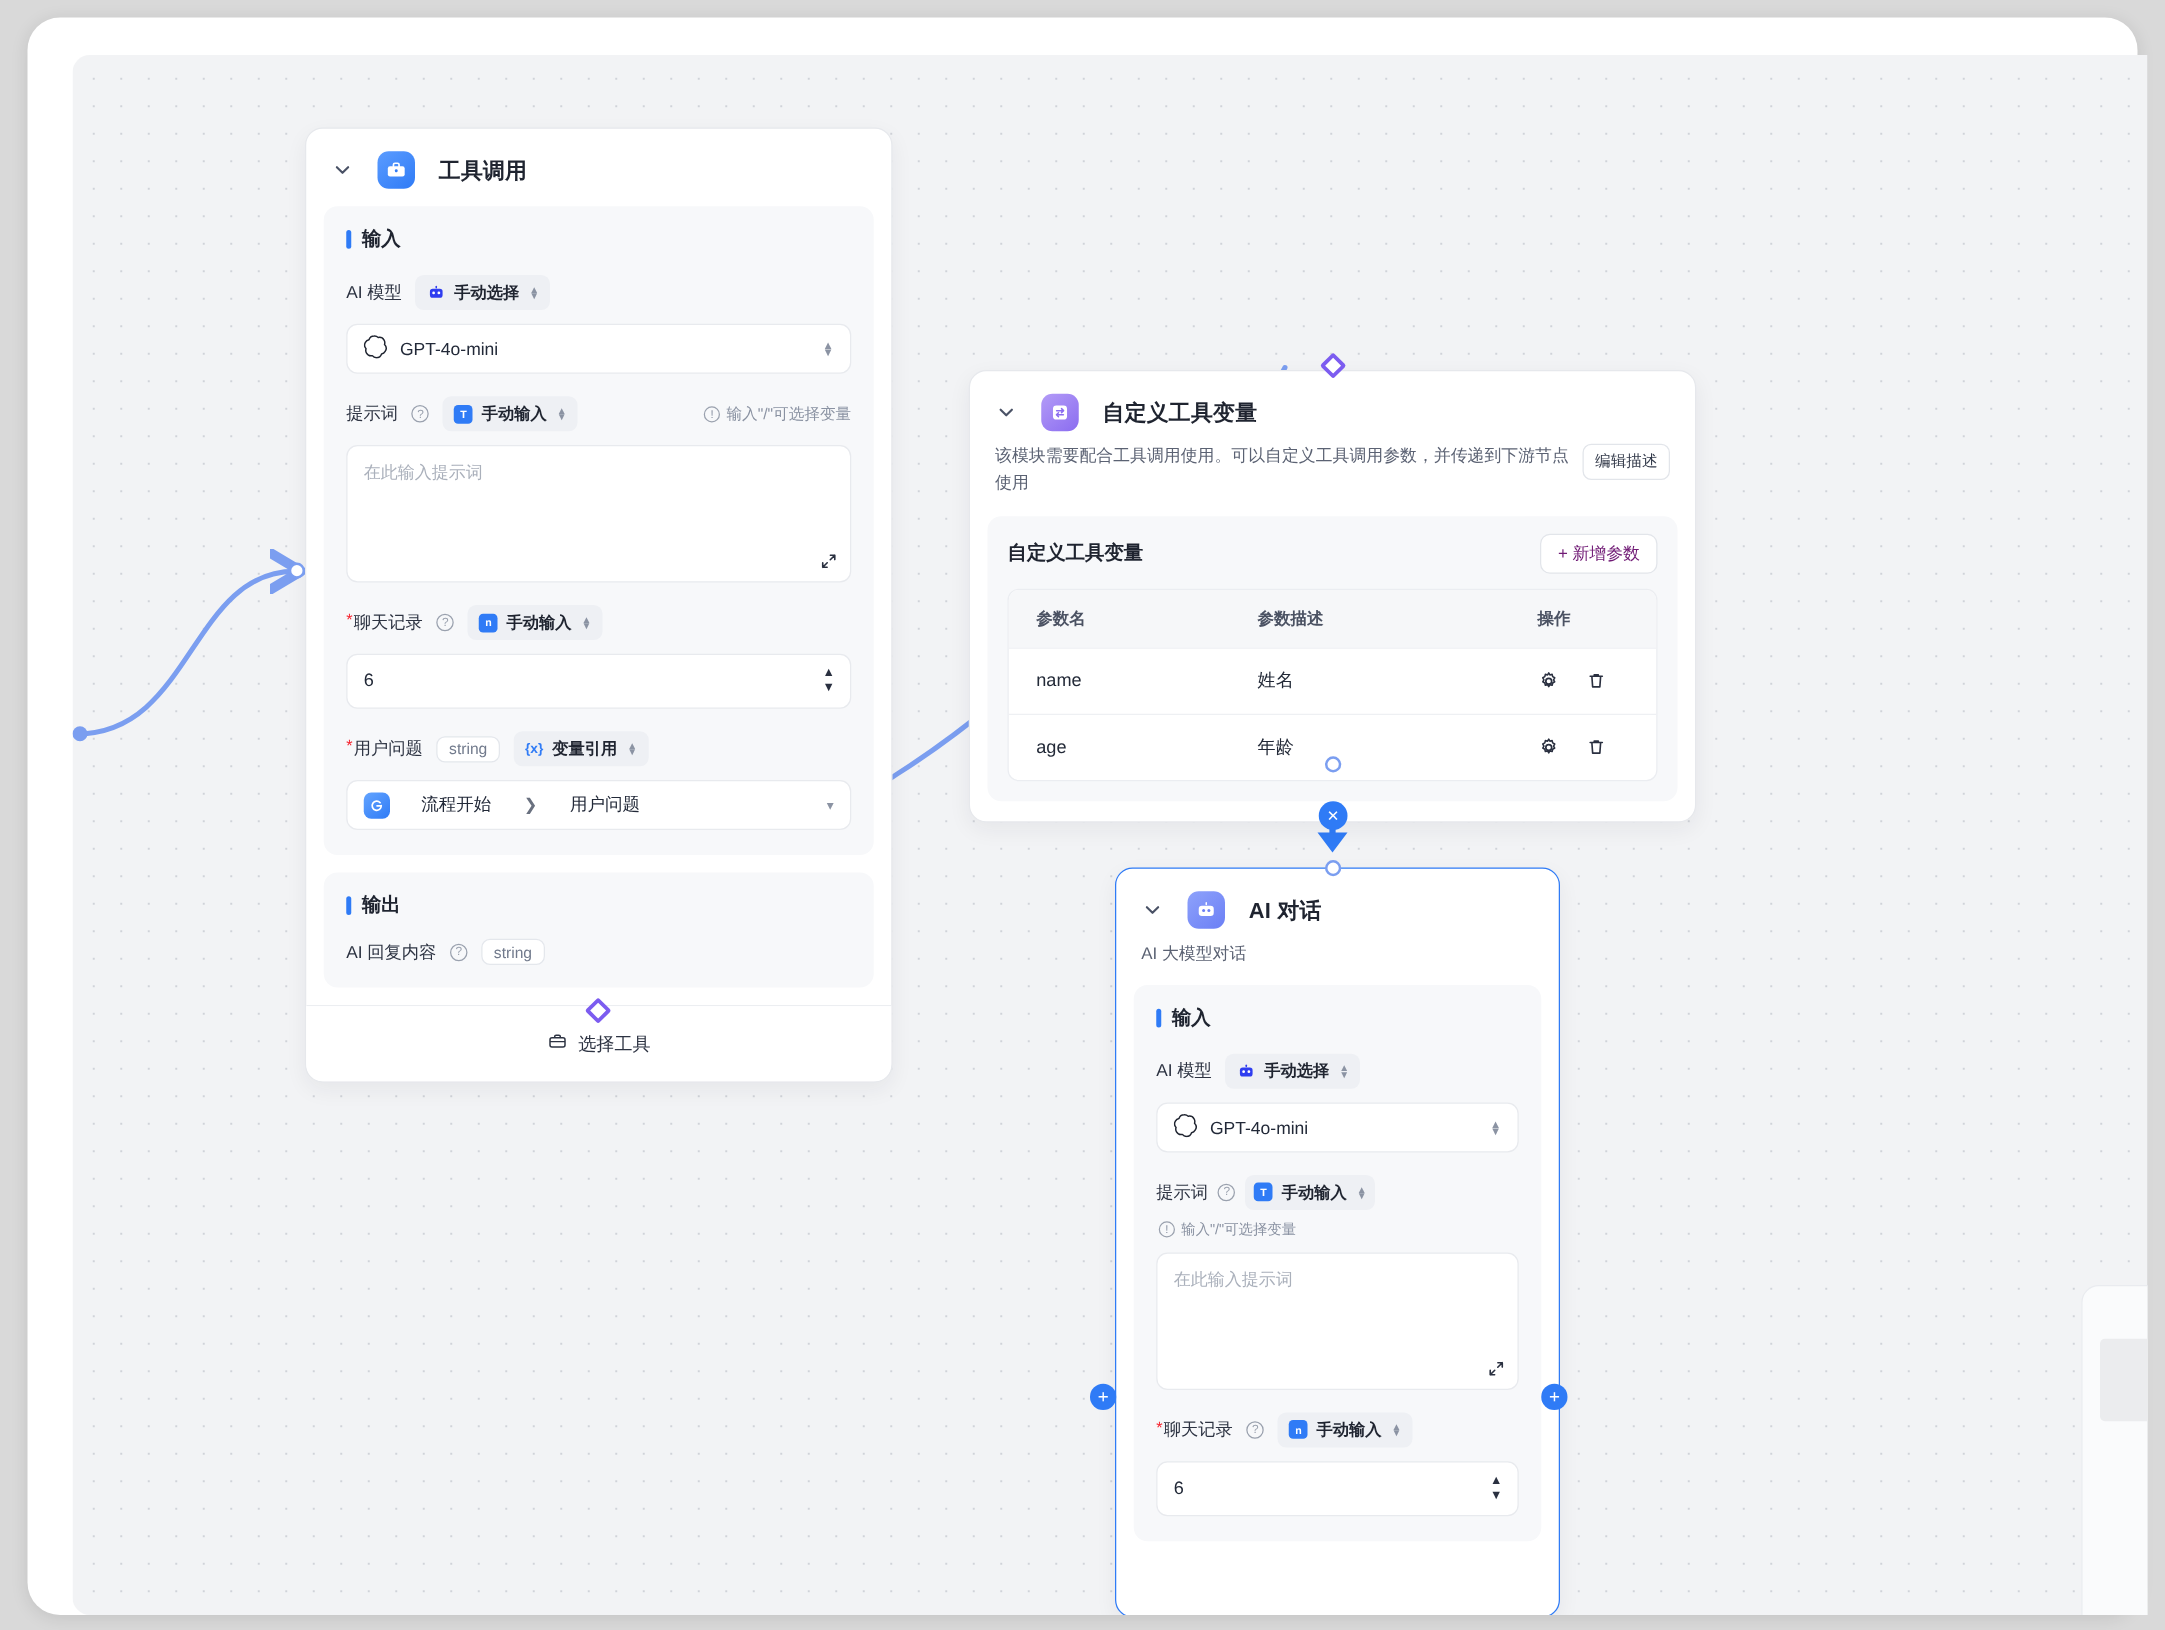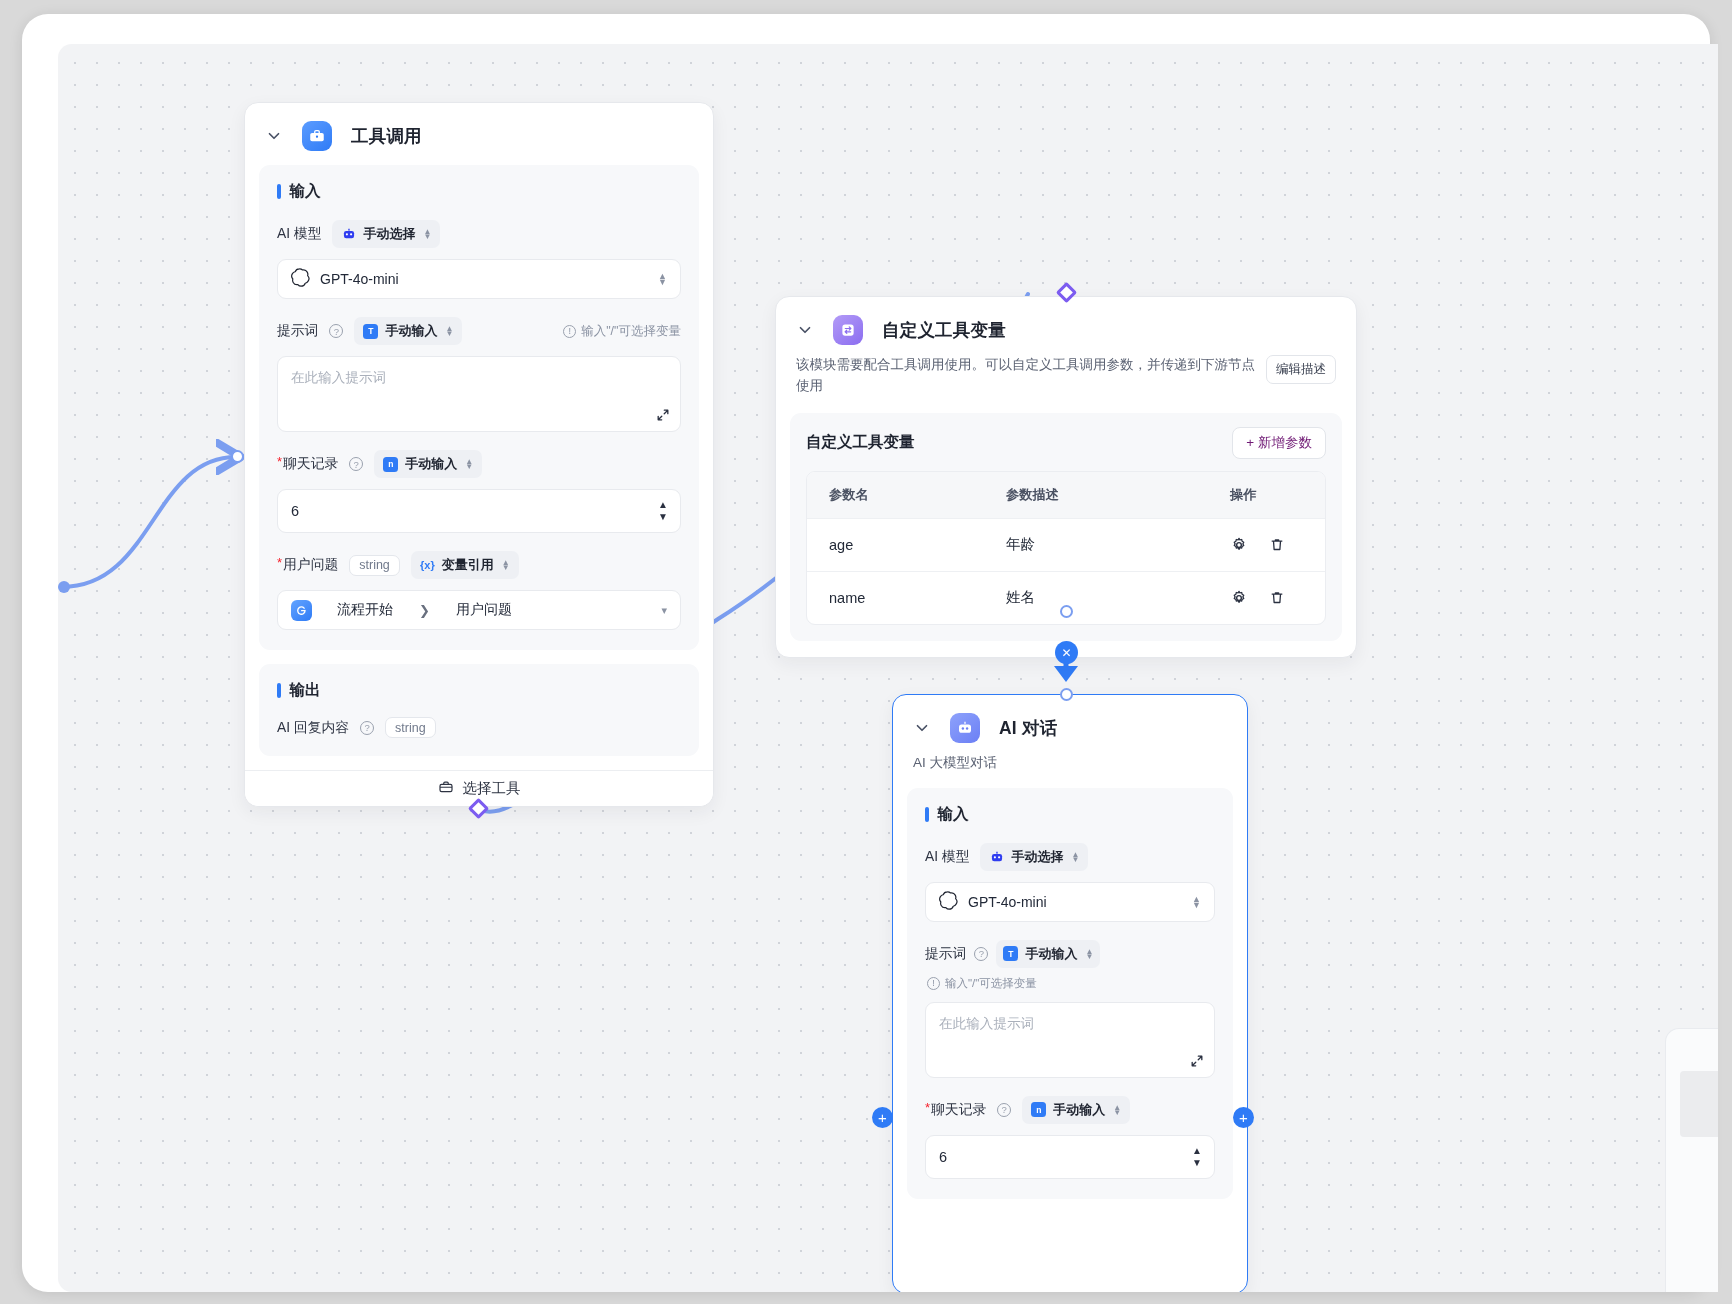--- a/index.html
+++ b/index.html
@@ -99,37 +99,37 @@
     display:inline-flex;align-items:center;justify-content:center;font-size:9px;
   }
   .field{
     margin-top:11px;background:#fff;border:1px solid #e8eaee;border-radius:9px;
     height:40px;display:flex;align-items:center;padding:0 13px;gap:10px;
     font-size:14px;color:#222938;position:relative;cursor:text;
   }
   .field .caretud{ margin-left:auto;display:flex;flex-direction:column;line-height:6px;color:#8b93a3;font-size:9px; }
   .textarea{
     margin-top:11px;background:#fff;border:1px solid #e8eaee;border-radius:9px;
-    height:76px;padding:12px 13px;font-size:13.6px;color:#aab0bb;position:relative;cursor:text;
+    height:110px;padding:12px 13px;font-size:13.6px;color:#aab0bb;position:relative;cursor:text;
   }
   .expand-ico{ position:absolute;right:10px;bottom:9px;width:14px;height:14px;color:#2a3040; }
   .numfield{
     margin-top:11px;background:#fff;border:1px solid #e8eaee;border-radius:9px;
     height:44px;display:flex;align-items:center;padding:0 13px;font-size:14.5px;color:#222938;position:relative;cursor:text;
   }
   .num-arrows{ position:absolute;right:12px;top:50%;transform:translateY(-50%);display:flex;flex-direction:column;gap:4px;color:#2a3040;font-size:10px;line-height:8px; }
   .varfield{
     margin-top:11px;background:#fff;border:1px solid #e8eaee;border-radius:9px;
     height:40px;display:flex;align-items:center;padding:0 13px;gap:25px;font-size:14px;color:#222938;cursor:pointer;
   }
   .var-ico{ width:21px;height:21px;border-radius:6px;background:linear-gradient(140deg,#63a4ff,#2f7bf6);display:inline-flex;align-items:center;justify-content:center;flex:0 0 auto;}
   .var-sep{ color:#69707f;font-size:13px;margin:0 1px; }
   .chev-down{ margin-left:auto;color:#8b93a3;font-size:11px; }
   .node-foot{
-    height:36px;border-top:1px solid #eceef1;display:flex;align-items:center;justify-content:center;
+    height:61px;border-top:1px solid #eceef1;display:flex;align-items:center;justify-content:center;
     gap:9px;font-size:14.5px;color:#2d3342;cursor:pointer;
     border-bottom-left-radius:14px;border-bottom-right-radius:14px;background:#fff;
   }
   
   .tbl-card{
     margin:16px 14px 16px 14px;background:#f7f8fa;border-radius:11px;padding:14px 16px 16px 16px;
   }
   .tbl-head-row{ display:flex;align-items:center;justify-content:space-between;margin-bottom:12px; }
   .tbl-title{ font-size:15.5px;color:#1f2430;font-weight:600; }
   .add-btn{
@@ -387,39 +387,39 @@
             <span class="tbl-title">自定义工具变量</span>
             <span class="add-btn">+ 新增参数</span>
           </div>
           <div class="tbl">
             <div class="tr head">
               <span class="td1">参数名</span>
               <span class="td2">参数描述</span>
               <span class="td3">操作</span>
             </div>
             <div class="tr body">
-              <span class="td1">age</span>
-              <span class="td2">年龄</span>
+              <span class="td1">name</span>
+              <span class="td2">姓名</span>
               <span class="td3">
                 <span class="op-ico">
                   <svg viewBox="0 0 20 20" width="18" height="18">
                       <circle cx="10" cy="10" r="2.6" fill="none" stroke="currentColor" stroke-width="1.5"></circle>
                       <path d="M10 2.6l1 1.8 2-.5.5 2 1.8 1-1 1.8 1 1.8-1.8 1-.5 2-2-.5-1 1.8-1-1.8-2 .5-.5-2-1.8-1 1-1.8-1-1.8 1.8-1 .5-2 2 .5z" fill="none" stroke="currentColor" stroke-width="1.4" stroke-linejoin="round"></path>
                     </svg>
                 </span>
                 <span class="op-ico">
                   <svg viewBox="0 0 20 20" width="18" height="18">
                       <path d="M4.6 5.6h10.8M8.2 5.6V4.2h3.6v1.4M6.1 5.6l.7 9.4h6.4l.7-9.4" fill="none" stroke="currentColor" stroke-width="1.45" stroke-linecap="round" stroke-linejoin="round"></path>
                     </svg>
                 </span>
               </span>
             </div>
             <div class="tr body">
-              <span class="td1">name</span>
-              <span class="td2">姓名</span>
+              <span class="td1">age</span>
+              <span class="td2">年龄</span>
               <span class="td3">
                 <span class="op-ico">
                   <svg viewBox="0 0 20 20" width="18" height="18">
                       <circle cx="10" cy="10" r="2.6" fill="none" stroke="currentColor" stroke-width="1.5"></circle>
                       <path d="M10 2.6l1 1.8 2-.5.5 2 1.8 1-1 1.8 1 1.8-1.8 1-.5 2-2-.5-1 1.8-1-1.8-2 .5-.5-2-1.8-1 1-1.8-1-1.8 1.8-1 .5-2 2 .5z" fill="none" stroke="currentColor" stroke-width="1.4" stroke-linejoin="round"></path>
                     </svg>
                 </span>
                 <span class="op-ico">
                   <svg viewBox="0 0 20 20" width="18" height="18">
                       <path d="M4.6 5.6h10.8M8.2 5.6V4.2h3.6v1.4M6.1 5.6l.7 9.4h6.4l.7-9.4" fill="none" stroke="currentColor" stroke-width="1.45" stroke-linecap="round" stroke-linejoin="round"></path>

